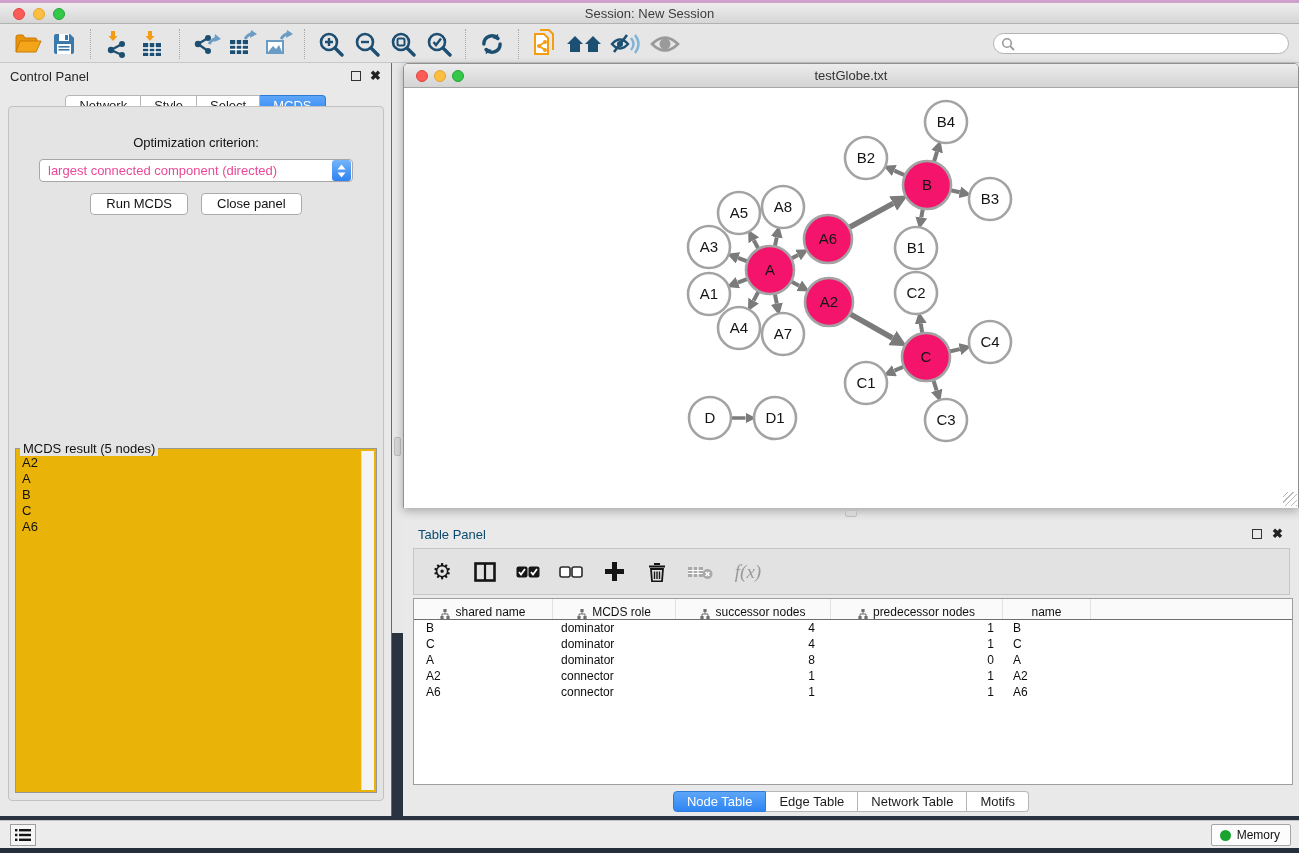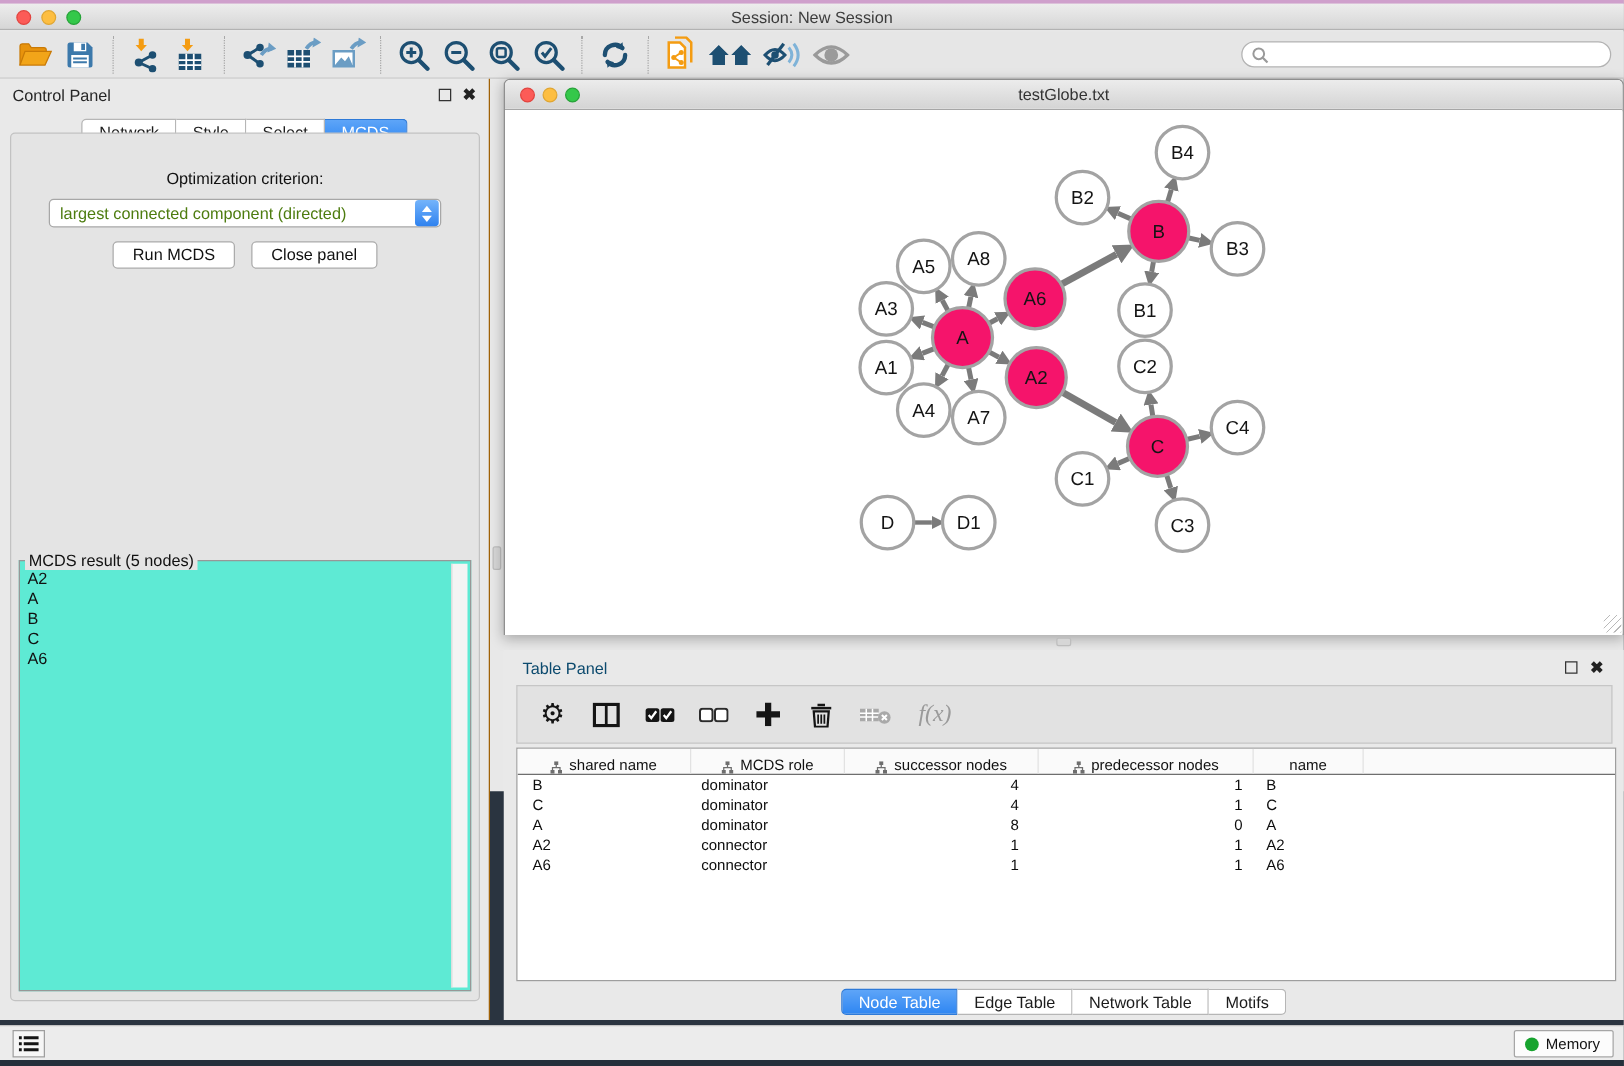--- a/index.html
+++ b/index.html
@@ -43,30 +43,30 @@
       border:1px solid #b6b6b6; border-left:none; }
   .seg:first-child { border-left:1px solid #b6b6b6; border-radius:4px 0 0 4px; }
   .seg:last-child { border-radius:0 4px 4px 0; }
   .seg.active { background:linear-gradient(#5ea5f8,#2e86f2); border-color:#2e7ad8; color:#fff; }
 
   .cp-body { position:absolute; left:8px; right:7px; top:43px; bottom:15px; background:#e4e4e4;
       border:1px solid #c2c2c2; border-radius:4px; }
   .crit-label { margin-top:28px; text-align:center; font-size:13px; color:#111; }
   .crit-select { margin:9px auto 0 auto; width:314px; height:23px; background:#fff; border:1px solid #a7a7a7;
       border-radius:4px; display:flex; align-items:center; position:relative; }
-  .crit-select .val { flex:1; font-size:13px; color:#4d7c0f; padding-left:8px; white-space:nowrap; }
+  .crit-select .val { flex:1; font-size:13px; color:#ec4899; padding-left:8px; white-space:nowrap; }
   .stepper { width:19px; height:21px; margin-right:1px; border-radius:3px;
       background:linear-gradient(#74b4fb,#2f82ef); display:flex; flex-direction:column;
       align-items:center; justify-content:center; gap:2px; }
   .btn-row { margin-top:11px; display:flex; justify-content:center; gap:13px; }
   .btn { height:22px; padding:0 15px; background:#fff; border:1px solid #ababab; border-radius:4px;
       font-size:13px; color:#111; line-height:20px; }
 
   .mcds-fieldset { position:absolute; left:6px; right:6px; top:341px; bottom:7px;
-      border:1px solid #979797; background:#5eead4; }
+      border:1px solid #979797; background:#eab308; }
   .mcds-legend { position:absolute; top:-8px; left:4px; background:#e4e4e4; padding:0 3px;
       font-size:13px; color:#111; }
   .mcds-list { position:absolute; left:2px; top:6px; right:18px; bottom:2px; overflow:hidden; }
   .mcds-item { font-size:13px; color:#111; padding-left:4px; height:16px; line-height:16px; }
   .mcds-scroll { position:absolute; right:2px; top:2px; bottom:2px; width:13px; background:#f4f4f4;
       border-left:1px solid #dcdcdc; }
 
   
   .vdiv-grip { position:absolute; left:394px; top:437px; width:7px; height:19px; background:#d6d6d6;
       border:1px solid #bdbdbd; border-radius:2px; }

